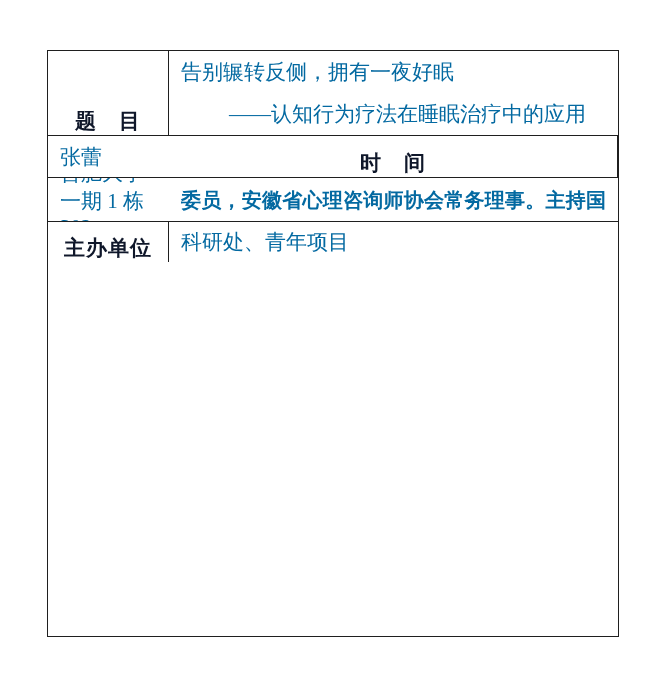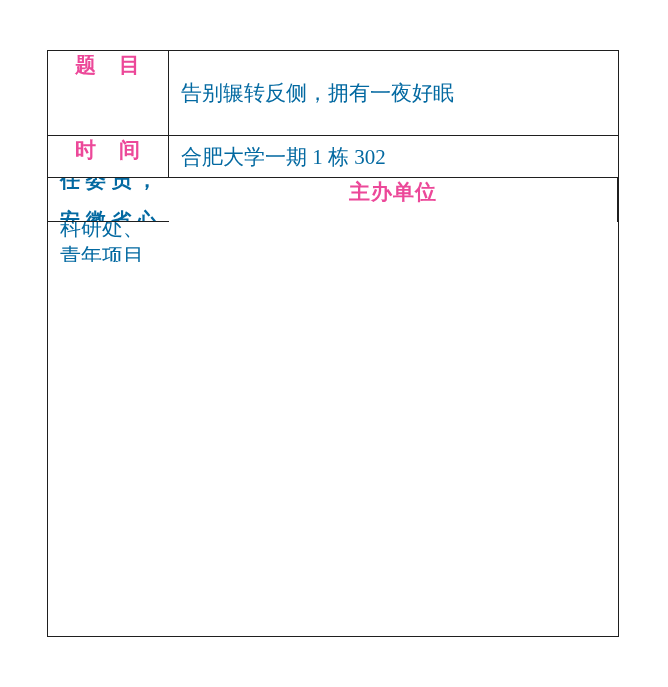--- a/index.html
+++ b/index.html
@@ -30,27 +30,27 @@
     box-sizing: border-box;
     border-bottom: 1px solid #1f1f1f;
     overflow: hidden;
   }
   .cell.last-row {
     border-bottom: none;
   }
   .label-cell {
     border-right: 1px solid #1f1f1f;
     display: flex;
-    align-items: flex-start;
+    align-items: flex-end;
     justify-content: center;
     text-align: center;
     font-family: "Liberation Sans", "DejaVu Sans", sans-serif;
     font-weight: bold;
     font-size: 21px;
-    color: #ec4899;
+    color: #0f172a;
     letter-spacing: 1px;
     padding: 0 4px;
   }
   .content-cell {
     display: flex;
     flex-direction: column;
     justify-content: center;
     padding: 0 12px;
     font-family: "Liberation Serif", "DejaVu Serif", serif;
     font-size: 21px;
@@ -77,22 +77,26 @@
 </head>
 <body>
 
 <div class="notice-table">
 
   <div class="cell label-cell">
     <span>题　目</span>
   </div>
   <div class="cell content-cell">
     <div class="title-line1">告别辗转反侧，拥有一夜好眠</div>
+    <div class="title-line2">——认知行为疗法在睡眠治疗中的应用</div>
   </div>
 
+  <div class="cell content-cell">
+    <div>张蕾</div>
+  </div>
 
   <div class="cell label-cell">
     <span>时　间</span>
   </div>
 
   <div class="cell content-cell">
     <div>合肥大学一期 1 栋 302</div>
   </div>
 
   <div class="cell content-cell bio-cell">

